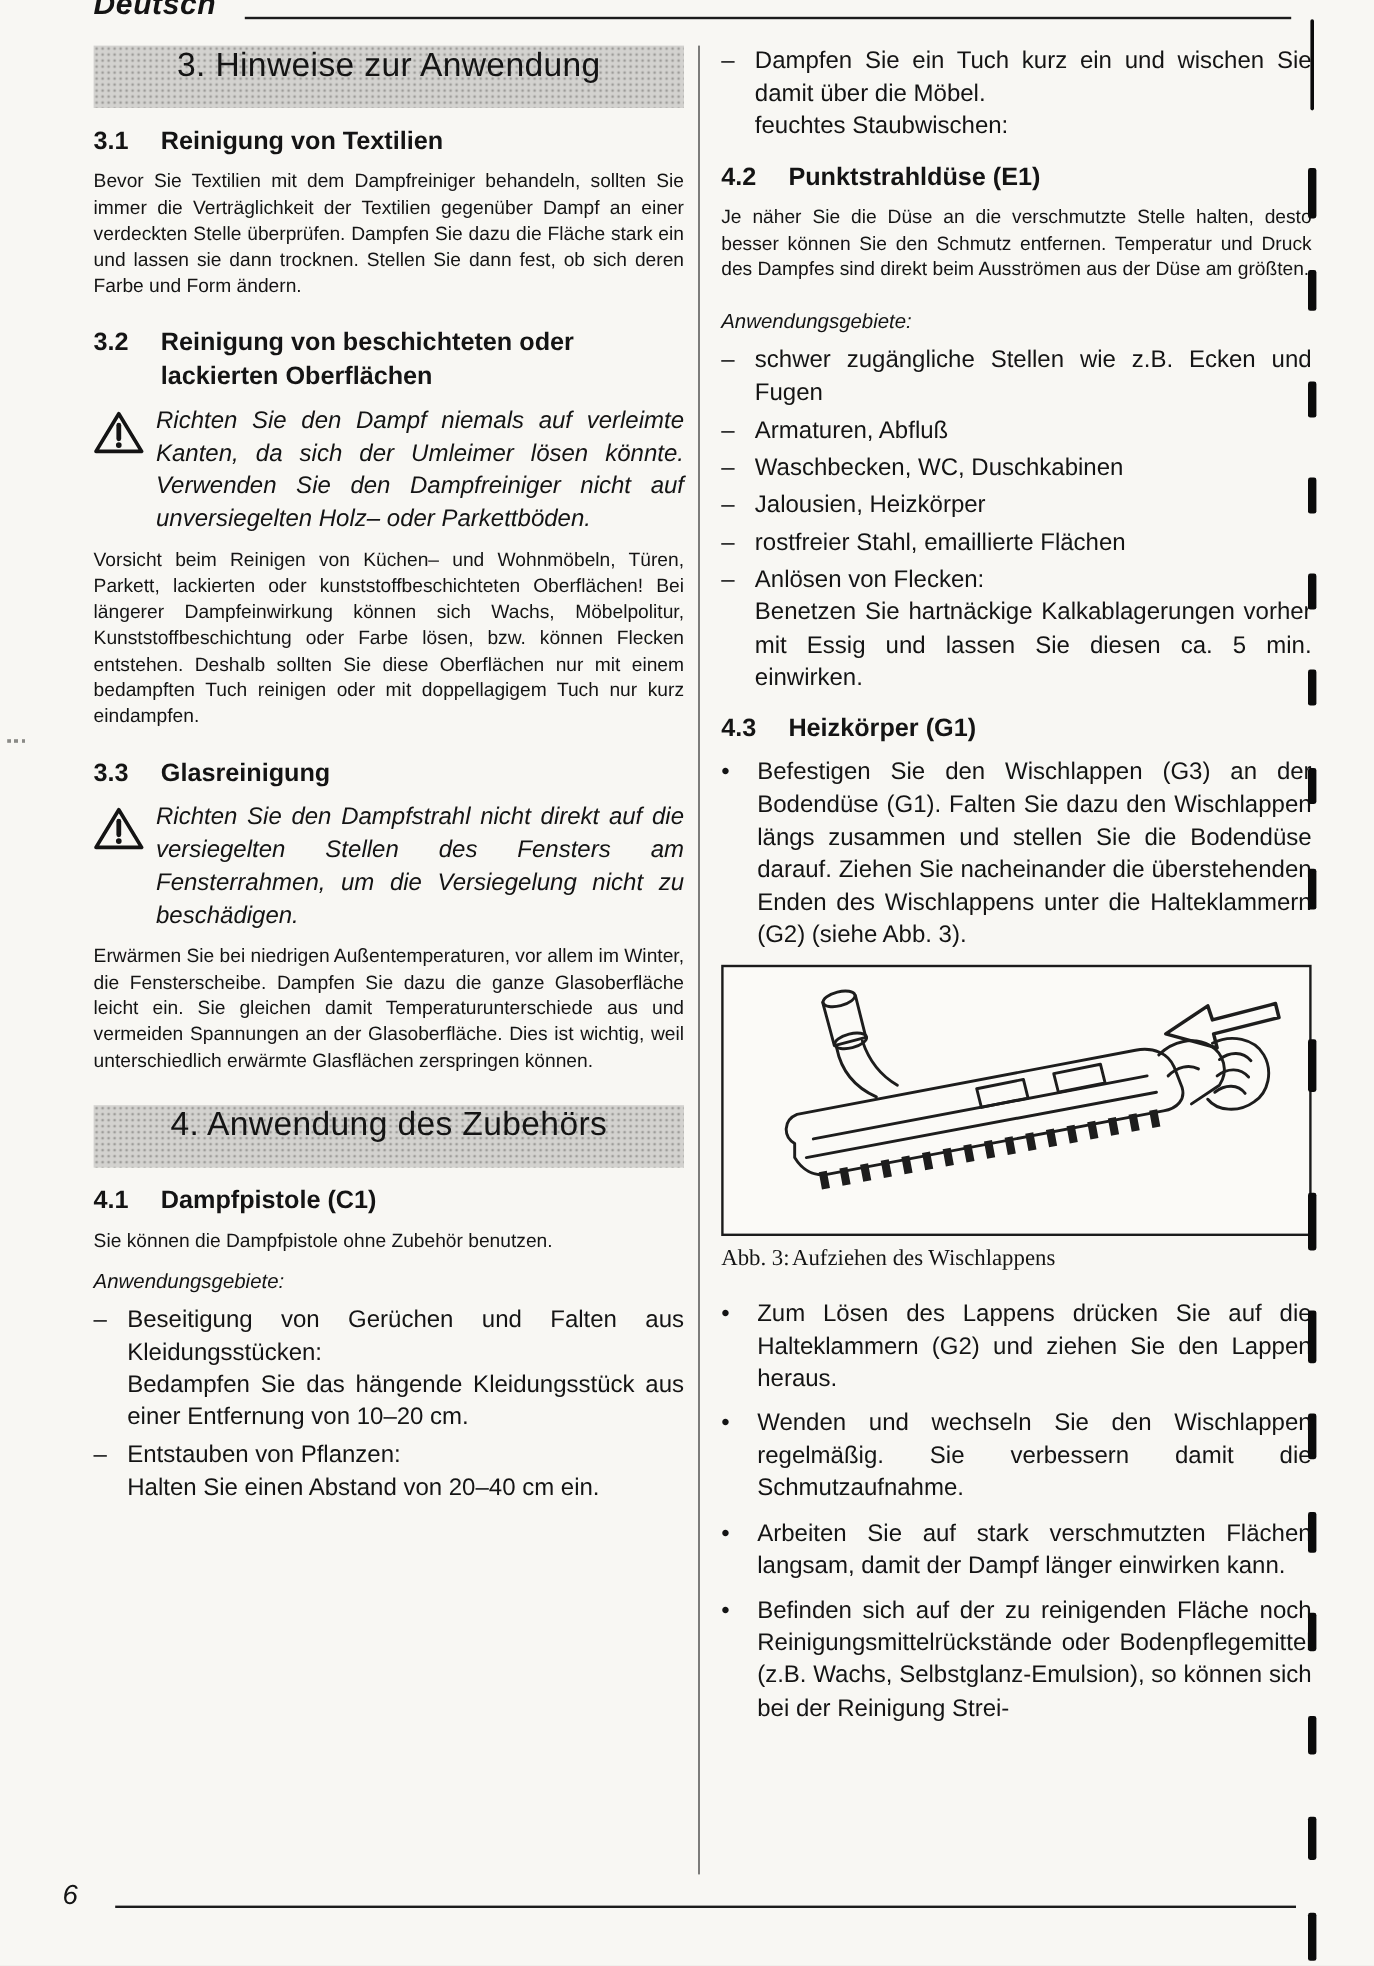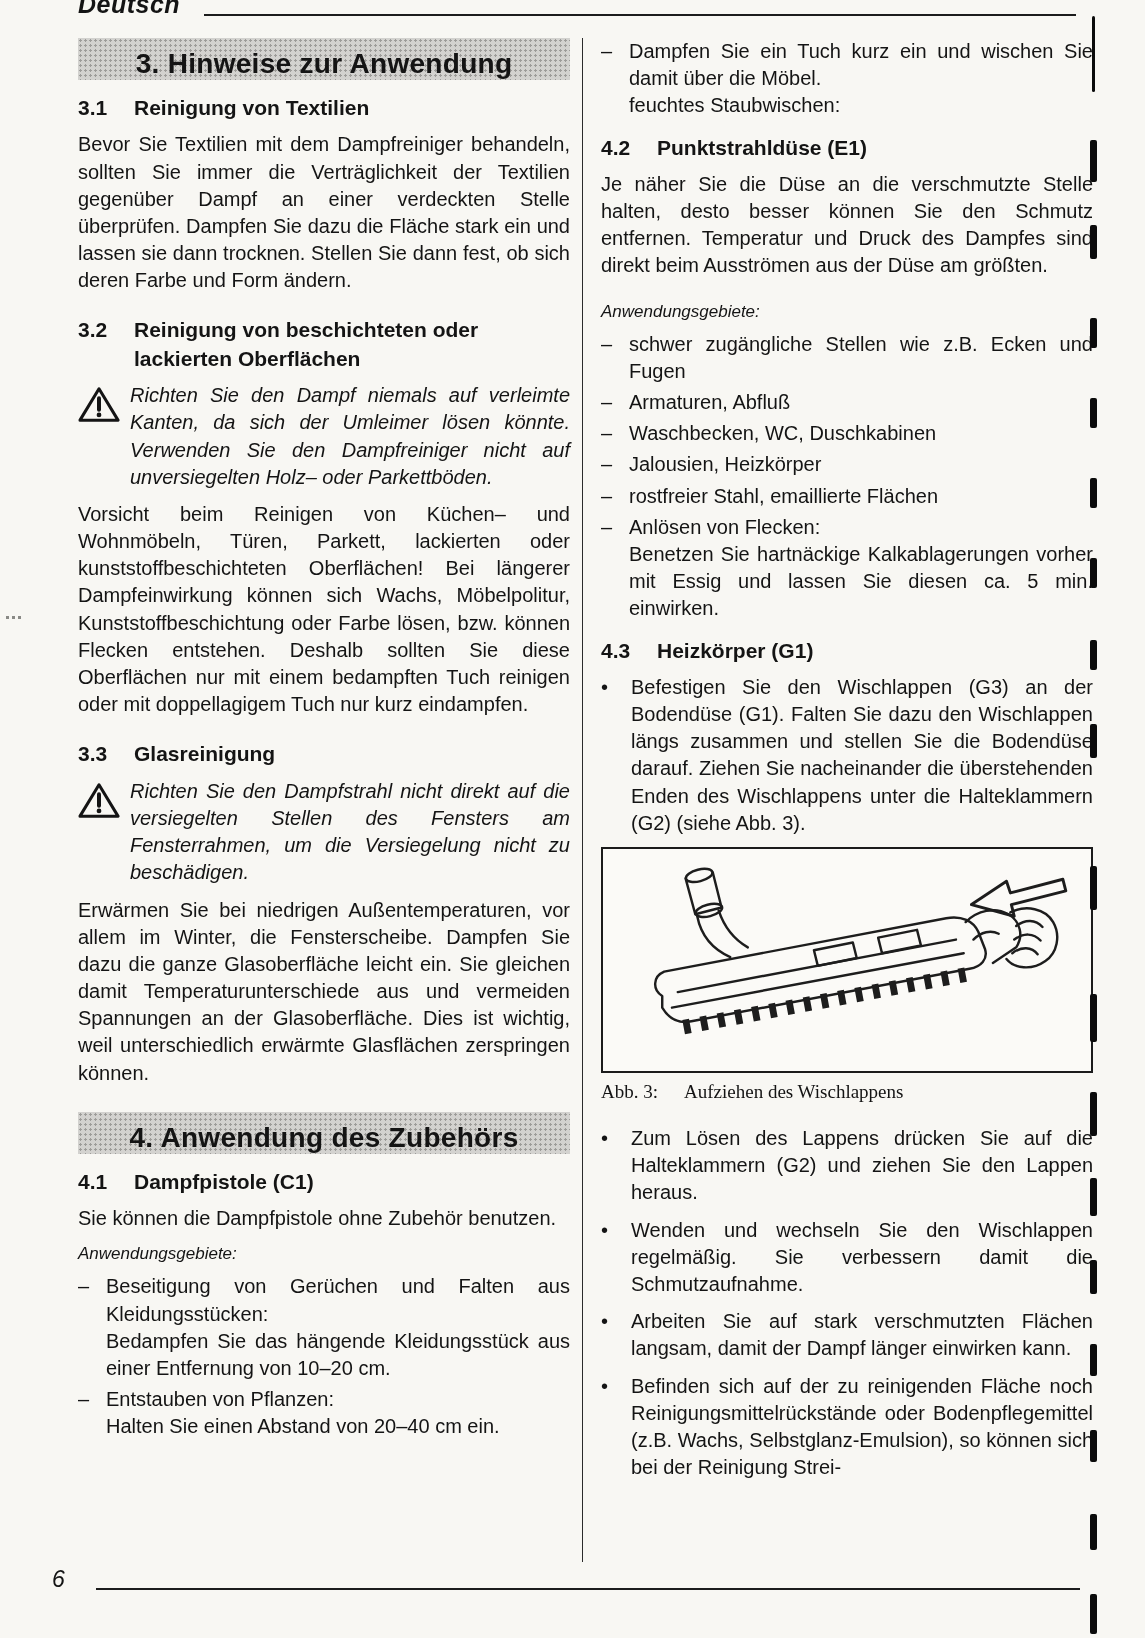--- a/index.html
+++ b/index.html
@@ -17,53 +17,53 @@
   .footer-rule{position:absolute;top:1588px;left:96px;width:984px;height:2px;background:#1c1c1c}
   .pagenum{position:absolute;top:1566px;left:52px;font-size:23px;font-style:italic}
 
   .columns{position:absolute;top:38px;left:78px;display:flex;height:1524px;align-items:stretch}
   .col{width:492px}
   .col-left{padding-right:12px}
   .col-right{padding-left:18px}
   .gutter{width:1px;background:#2b2b2b}
 
   .section-box{
-    height:42px;margin:0 0 14px;display:flex;align-items:flex-end;justify-content:center;
-    font-size:28px;font-weight:bold;letter-spacing:.3px;
+    height:52px;margin:0 0 14px;display:flex;align-items:flex-start;justify-content:center;
+    font-size:28px;font-weight:normal;letter-spacing:.3px;
     background-color:#d3d2cf;
     background-image:radial-gradient(#9d9c99 1px,rgba(0,0,0,0) 1.4px);
     background-size:5px 5px;
   }
   .box4{margin-top:25px}
 
   .h2{display:flex;font-size:21px;font-weight:bold;line-height:1.35;margin:2px 0 9px}
   .h2.mt{margin-top:16px}
   .h-num{flex:none;width:56px}
   .h-text{flex:1}
 
-  .body{font-size:20px;line-height:1.36;text-align:justify;margin:0 0 22px}
+  .body{font-size:16px;line-height:1.36;text-align:justify;margin:0 0 22px}
   .body.tight{margin-bottom:12px}
   .areas{font-size:17px;font-style:italic;margin:0 0 9px}
 
   .warning{display:flex;margin:4px 0 10px}
   .warn-icon{flex:none;width:48px;padding-top:3px}
   .warn-icon svg{width:42px;height:38px;display:block}
   .warn-text{flex:1;font-size:20px;line-height:1.36;font-style:italic;text-align:justify;margin:0;padding-left:4px}
 
   .li{display:flex;font-size:20px;line-height:1.36;margin:0 0 4px}
   .li .marker{flex:none;width:28px}
   .li.bullet .marker{width:30px}
   .li.spaced{margin-bottom:10px}
   .li-body{flex:1;text-align:justify}
   .li-body p{margin:0}
 
   .figure{margin:4px 0 8px;border:2px solid #1b1b1b;background:#fbfaf7;padding:5px}
   .figure svg{display:block;width:100%;height:212px}
   .caption{display:flex;font-family:"Liberation Serif",serif;font-size:19px;margin:2px 0 22px}
-  .cap-label{margin-right:26px}
+  .cap-label{margin-right:2px}
 
   .h2.mt8{margin-top:14px}
 
   .artifacts i{position:absolute;right:48px;width:7px;background:#0b0b0b;border-radius:2px;display:block}
   .pencil-mark{
     position:absolute;left:6px;top:616px;width:18px;height:3px;display:block;
     background:repeating-linear-gradient(90deg,#8a8a86 0 3px,rgba(0,0,0,0) 3px 6px);
   }
 </style>
 </head>

